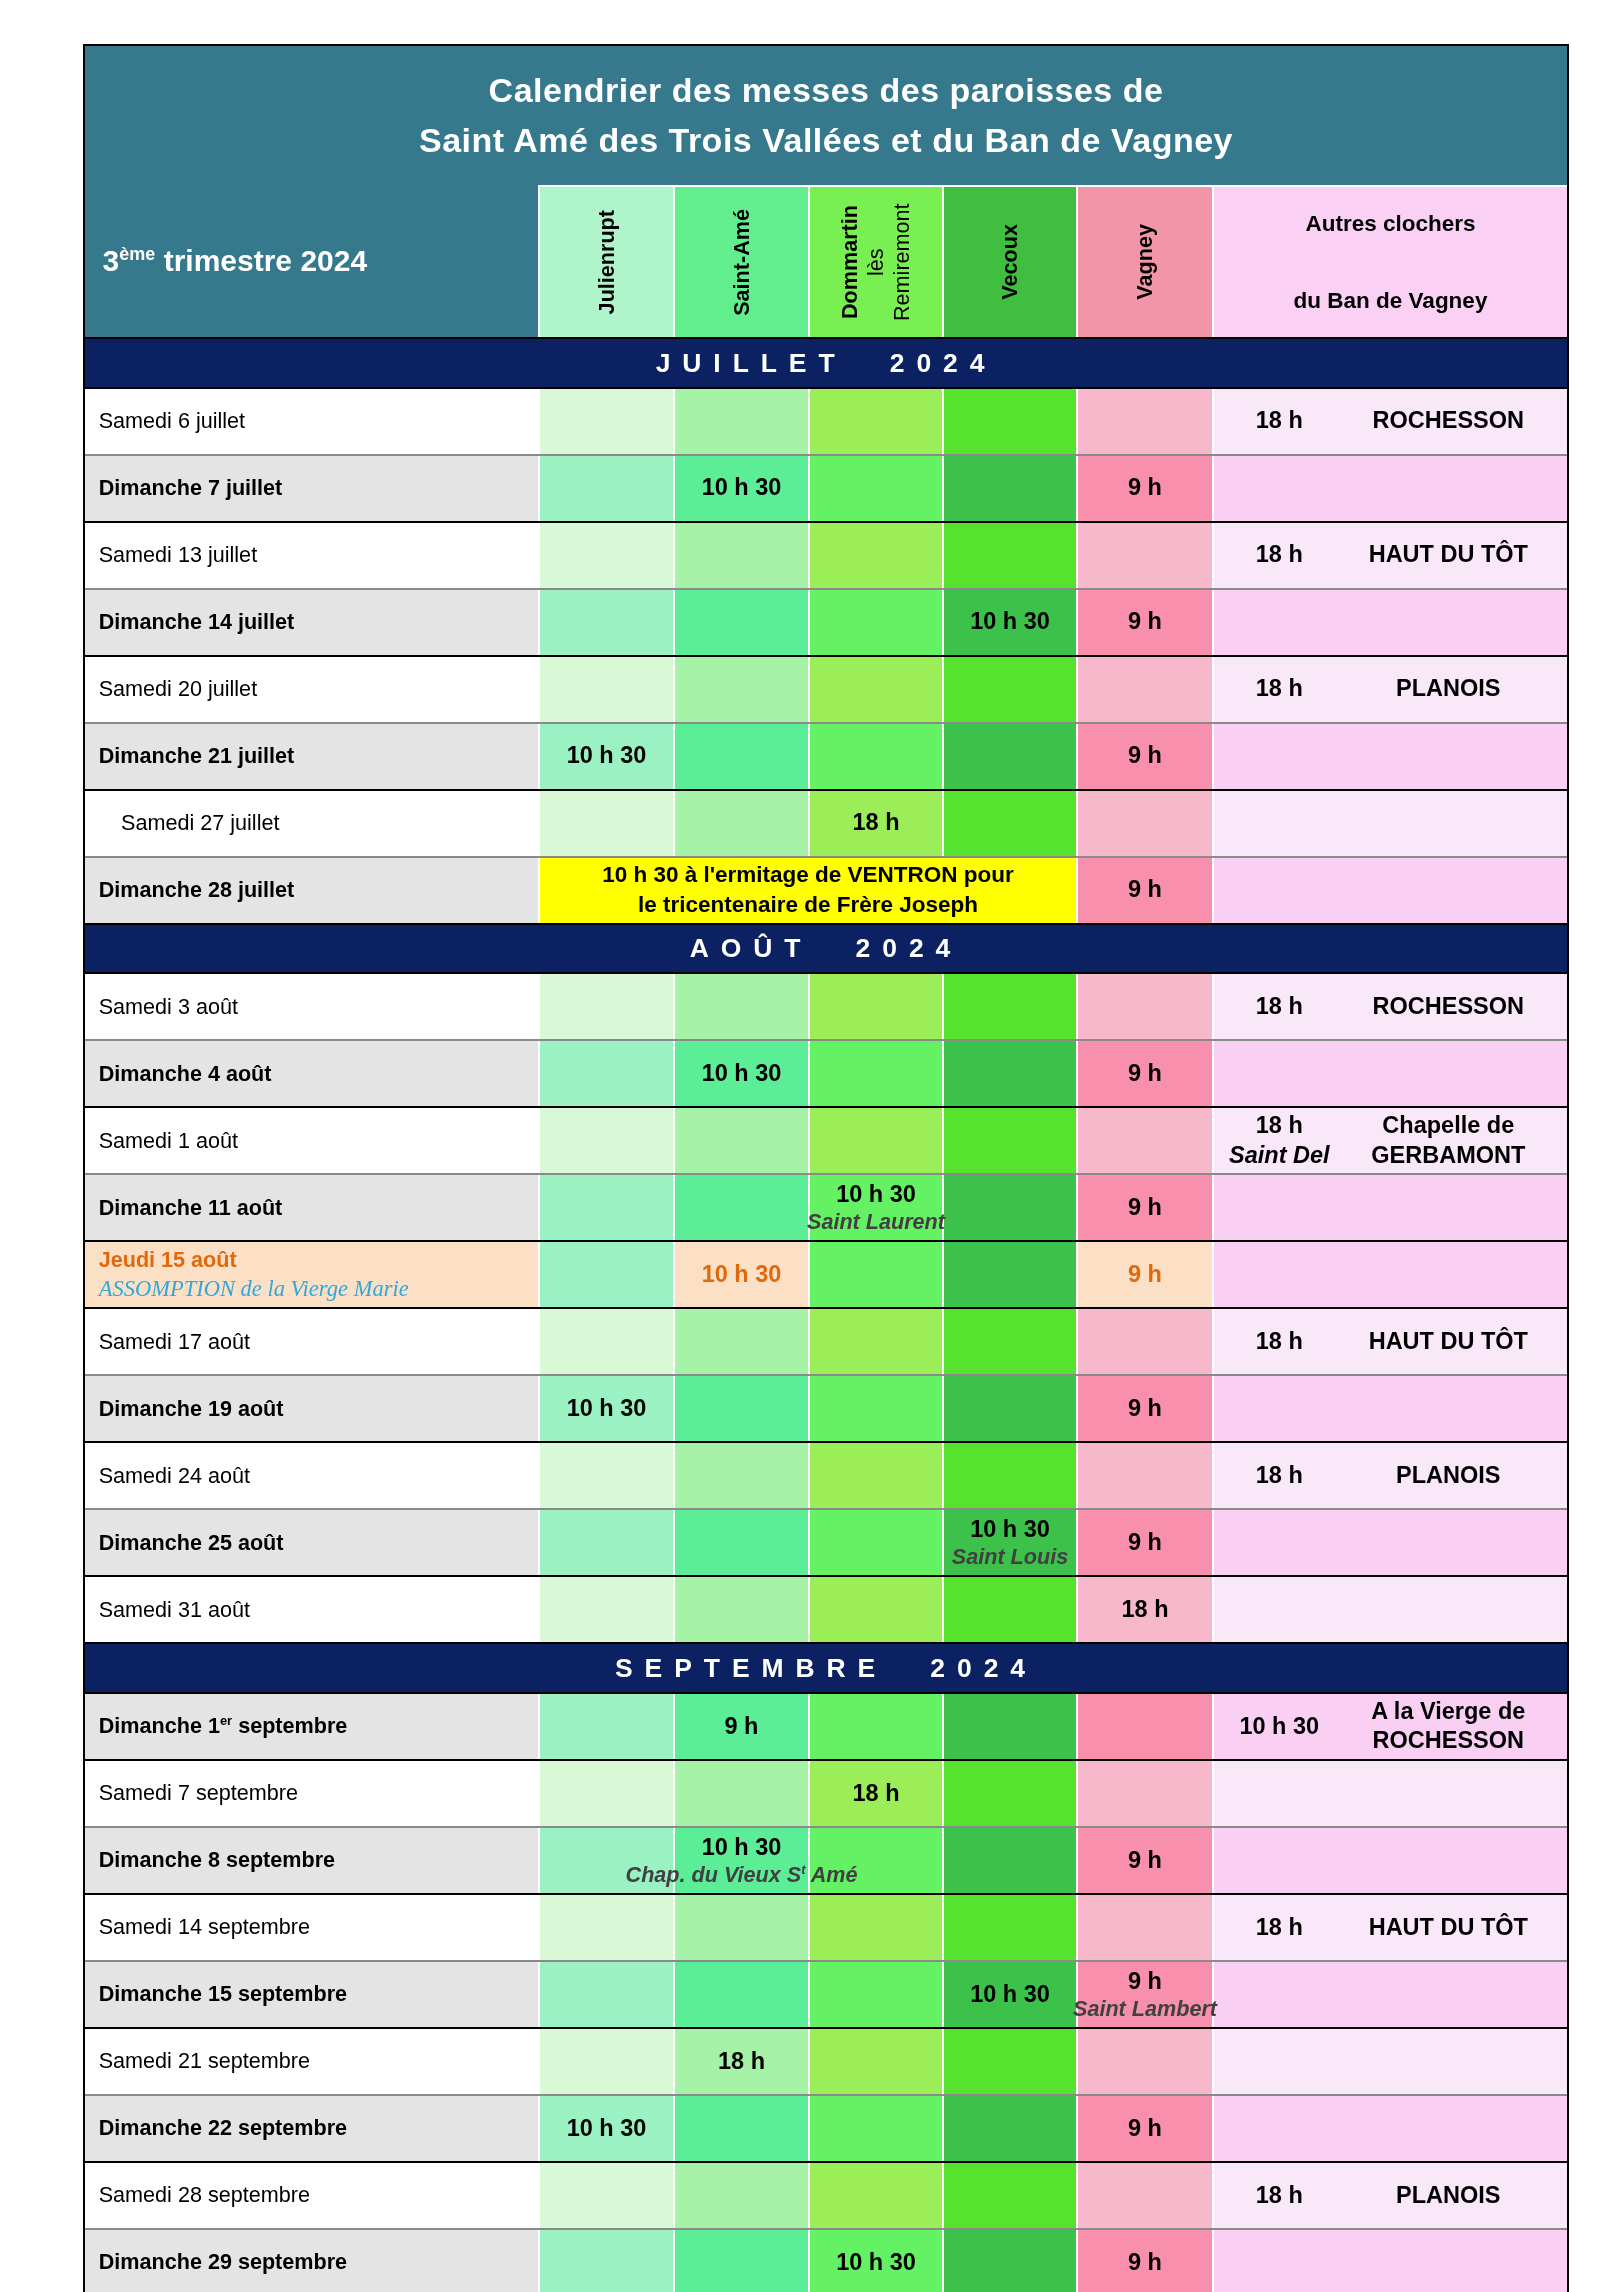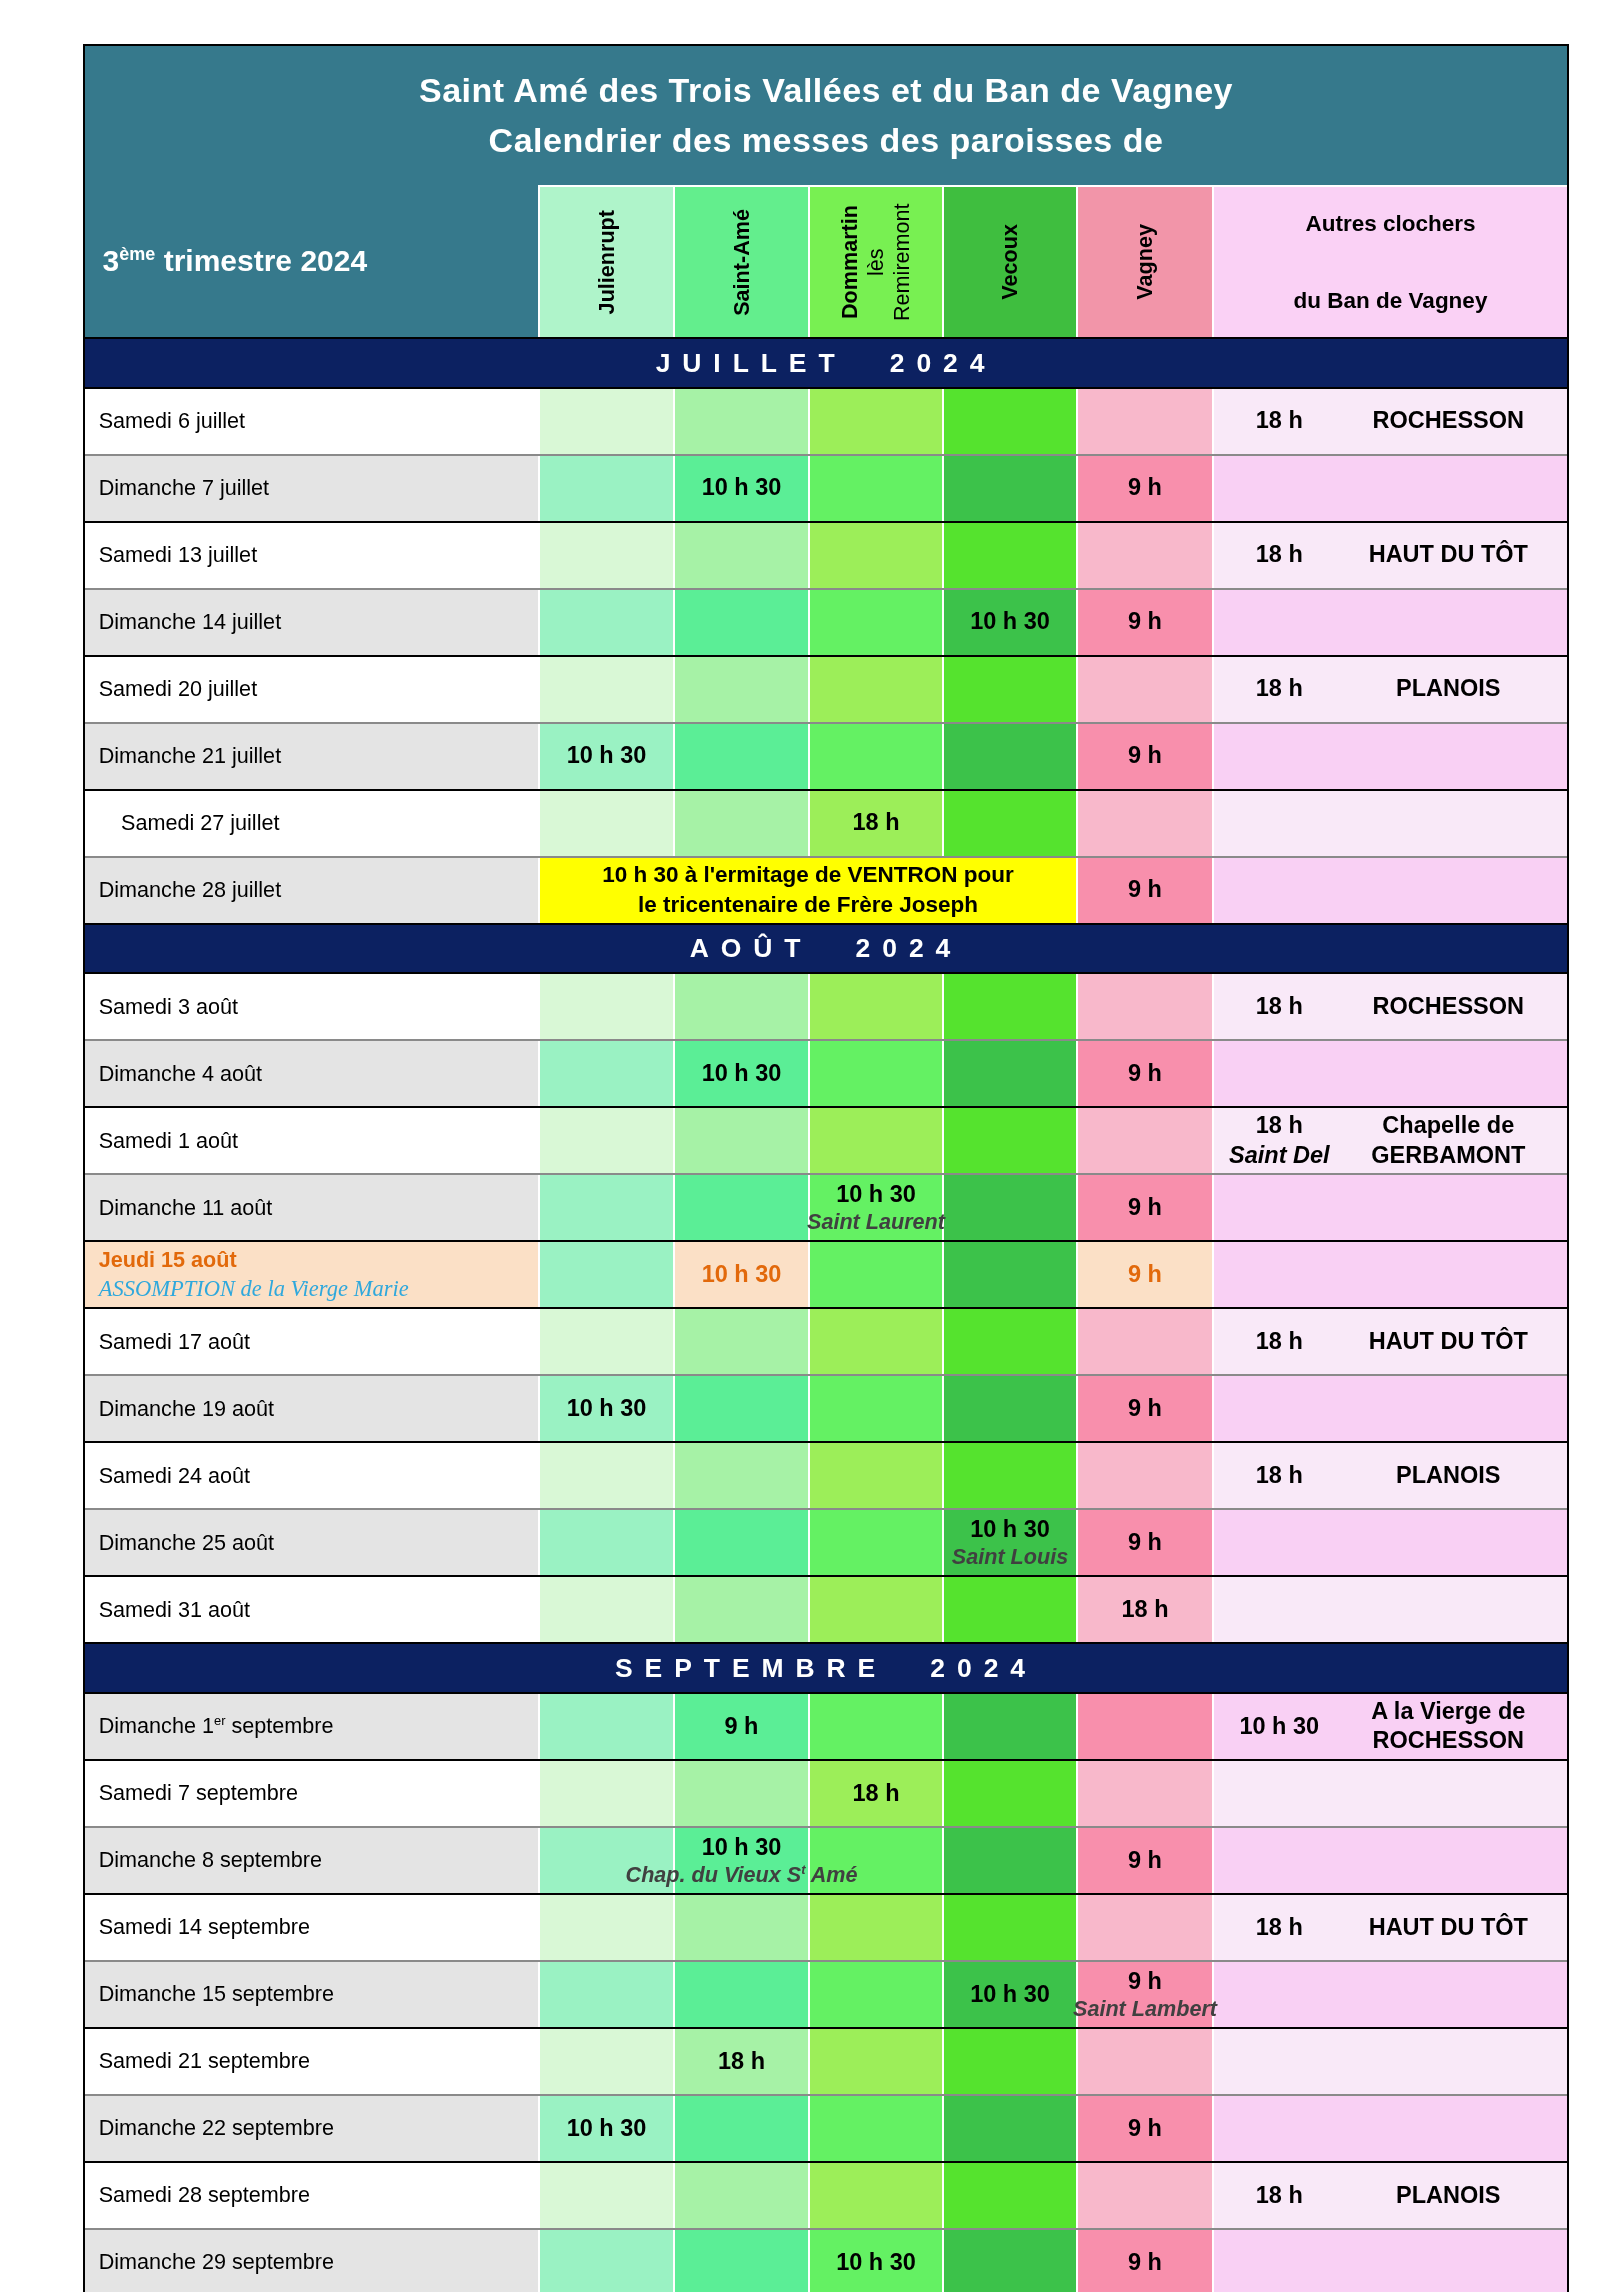--- a/index.html
+++ b/index.html
@@ -23,41 +23,41 @@
   .hauts .line{font-weight:700;font-size:22.5px;color:#000;}
   
   .banner{background:#0C2161;border-top:2px solid #000;border-bottom:2px solid #000;color:#fff;text-align:center;font-weight:700;font-size:26.5px;letter-spacing:.45em;word-spacing:.9em;padding:8.8px 0 7.8px 0;}
   
   .row{min-height:65px;}
   .row.sep-black{border-top:2px solid #000;}
   .row.sep-gray{border-top:2px solid #8A8A8A;}
   .cell{display:flex;flex-direction:column;align-items:center;justify-content:center;text-align:center;border-left:2px solid #fff;padding:2px 0;}
   .cell.cdate{border-left:none;align-items:flex-start;text-align:left;padding-left:13.7px;}
   .date-line{font-size:21.6px;color:#000;}
-  .row.dimanche .date-line{font-weight:400;}
+  .row.dimanche .date-line{font-weight:700;}
   .row.samedi .date-line{font-weight:400;}
   .row.feast .date-line{font-weight:700;color:#E2690B;}
   .date-line2{font-family:"Liberation Serif",serif;font-style:italic;font-size:22.5px;color:#2FA8DC;margin-top:2.9px;}
   .t{position:relative;z-index:2;font-weight:700;font-size:23.5px;line-height:1.25;color:#000;white-space:nowrap;}
   .row.feast .t{color:#E2690B;}
   .sub{position:relative;z-index:2;font-weight:700;font-style:italic;font-size:21.6px;line-height:1.2;color:#404040;white-space:nowrap;}
   .span4{grid-column:2 / span 4;background:#FFFF00;display:flex;flex-direction:column;align-items:center;justify-content:center;text-align:center;font-weight:700;font-size:22.5px;line-height:1.35;color:#000;border-left:2px solid #fff;}
   .aut{flex-direction:row;align-items:center;padding:2px 0;}
   .aut-time{width:37%;display:flex;flex-direction:column;align-items:center;justify-content:center;font-weight:700;font-size:23.5px;color:#000;line-height:1.25;}
   .aut-time .l2{font-style:italic;}
   .aut-place{flex:1;display:flex;flex-direction:column;align-items:center;justify-content:center;font-weight:700;font-size:23.5px;color:#000;line-height:1.25;padding-right:15px;}
 </style>
 </head>
 <body>
 
 <div class="page">
   <div class="cal" id="cal">
     <div class="title" id="title-block" style="background: rgb(54, 121, 140);">
+      <div class="line">Calendrier des messes des paroisses de</div>
       <div class="line">Saint Amé des Trois Vallées et du Ban de Vagney</div>
-      <div class="line">Calendrier des messes des paroisses de</div>
     </div>
     <div class="hdr grid" id="hdr-row" style="background: rgb(54, 121, 140);">
       <div class="hcell hdate">
         <div class="trimester" id="trimester">3<sup>ème</sup> trimestre 2024</div>
       </div>
 
     <div class="hcell" style="background: rgb(175, 244, 202);">
           <div class="vlabel">
             <span class="vl-line vl-b">Julienrupt</span>
           </div>

